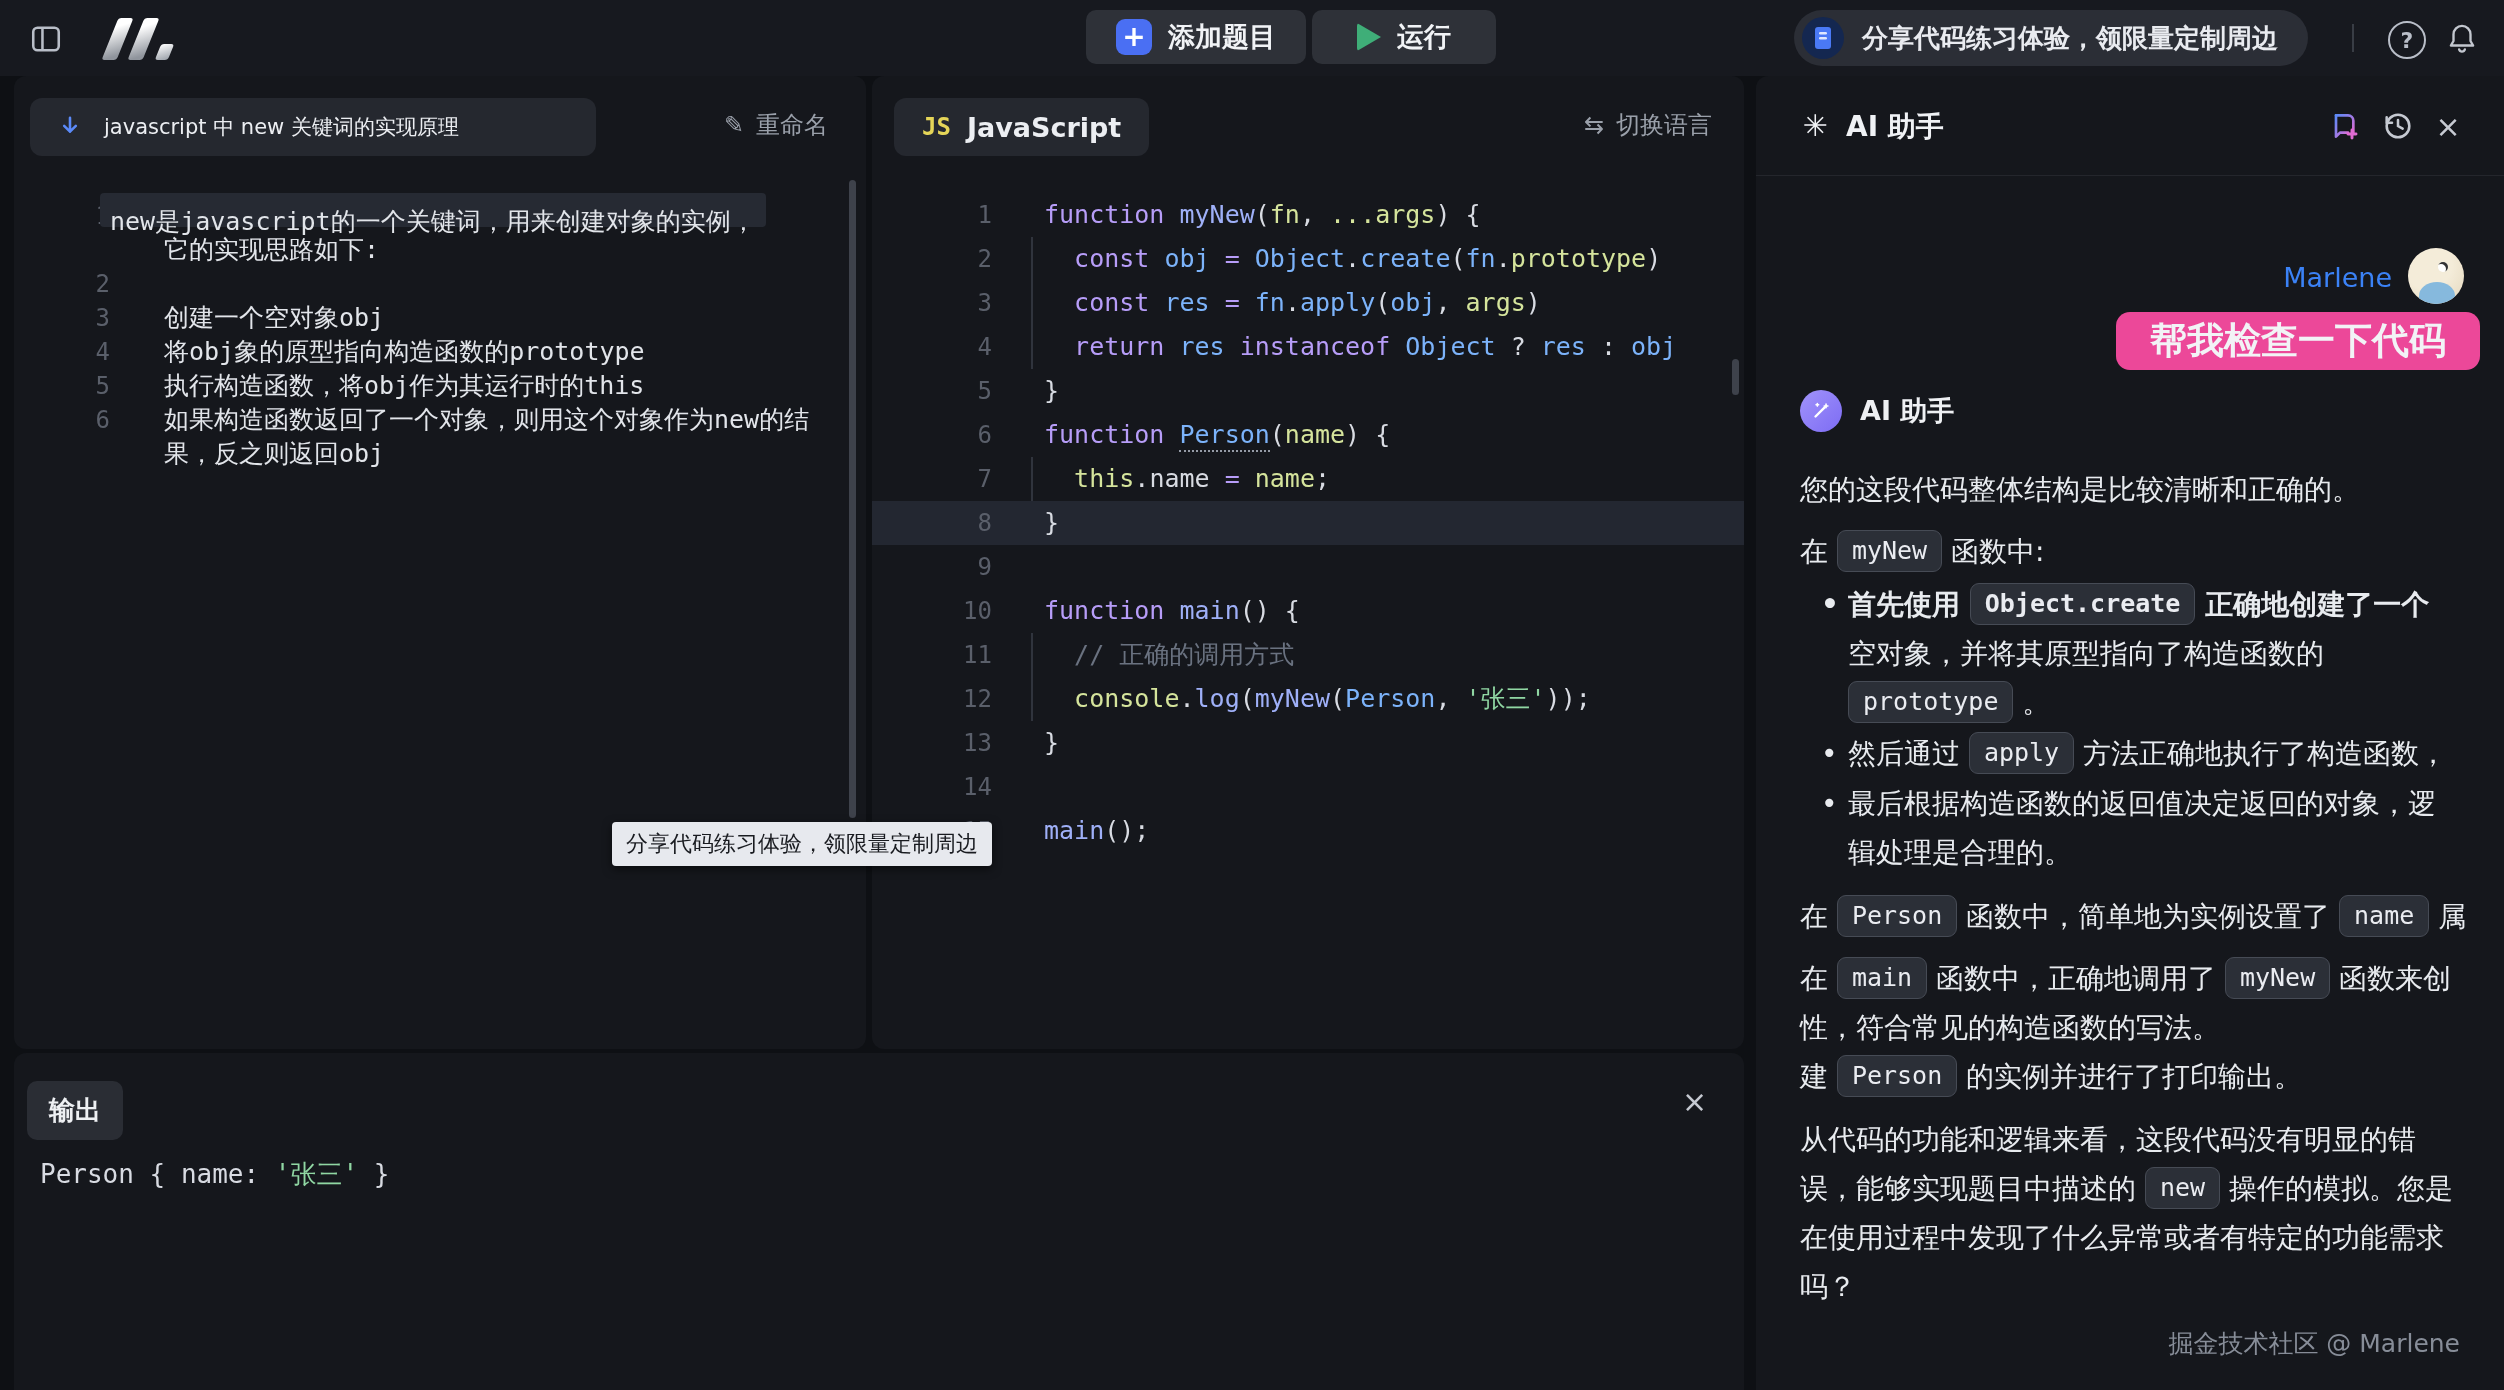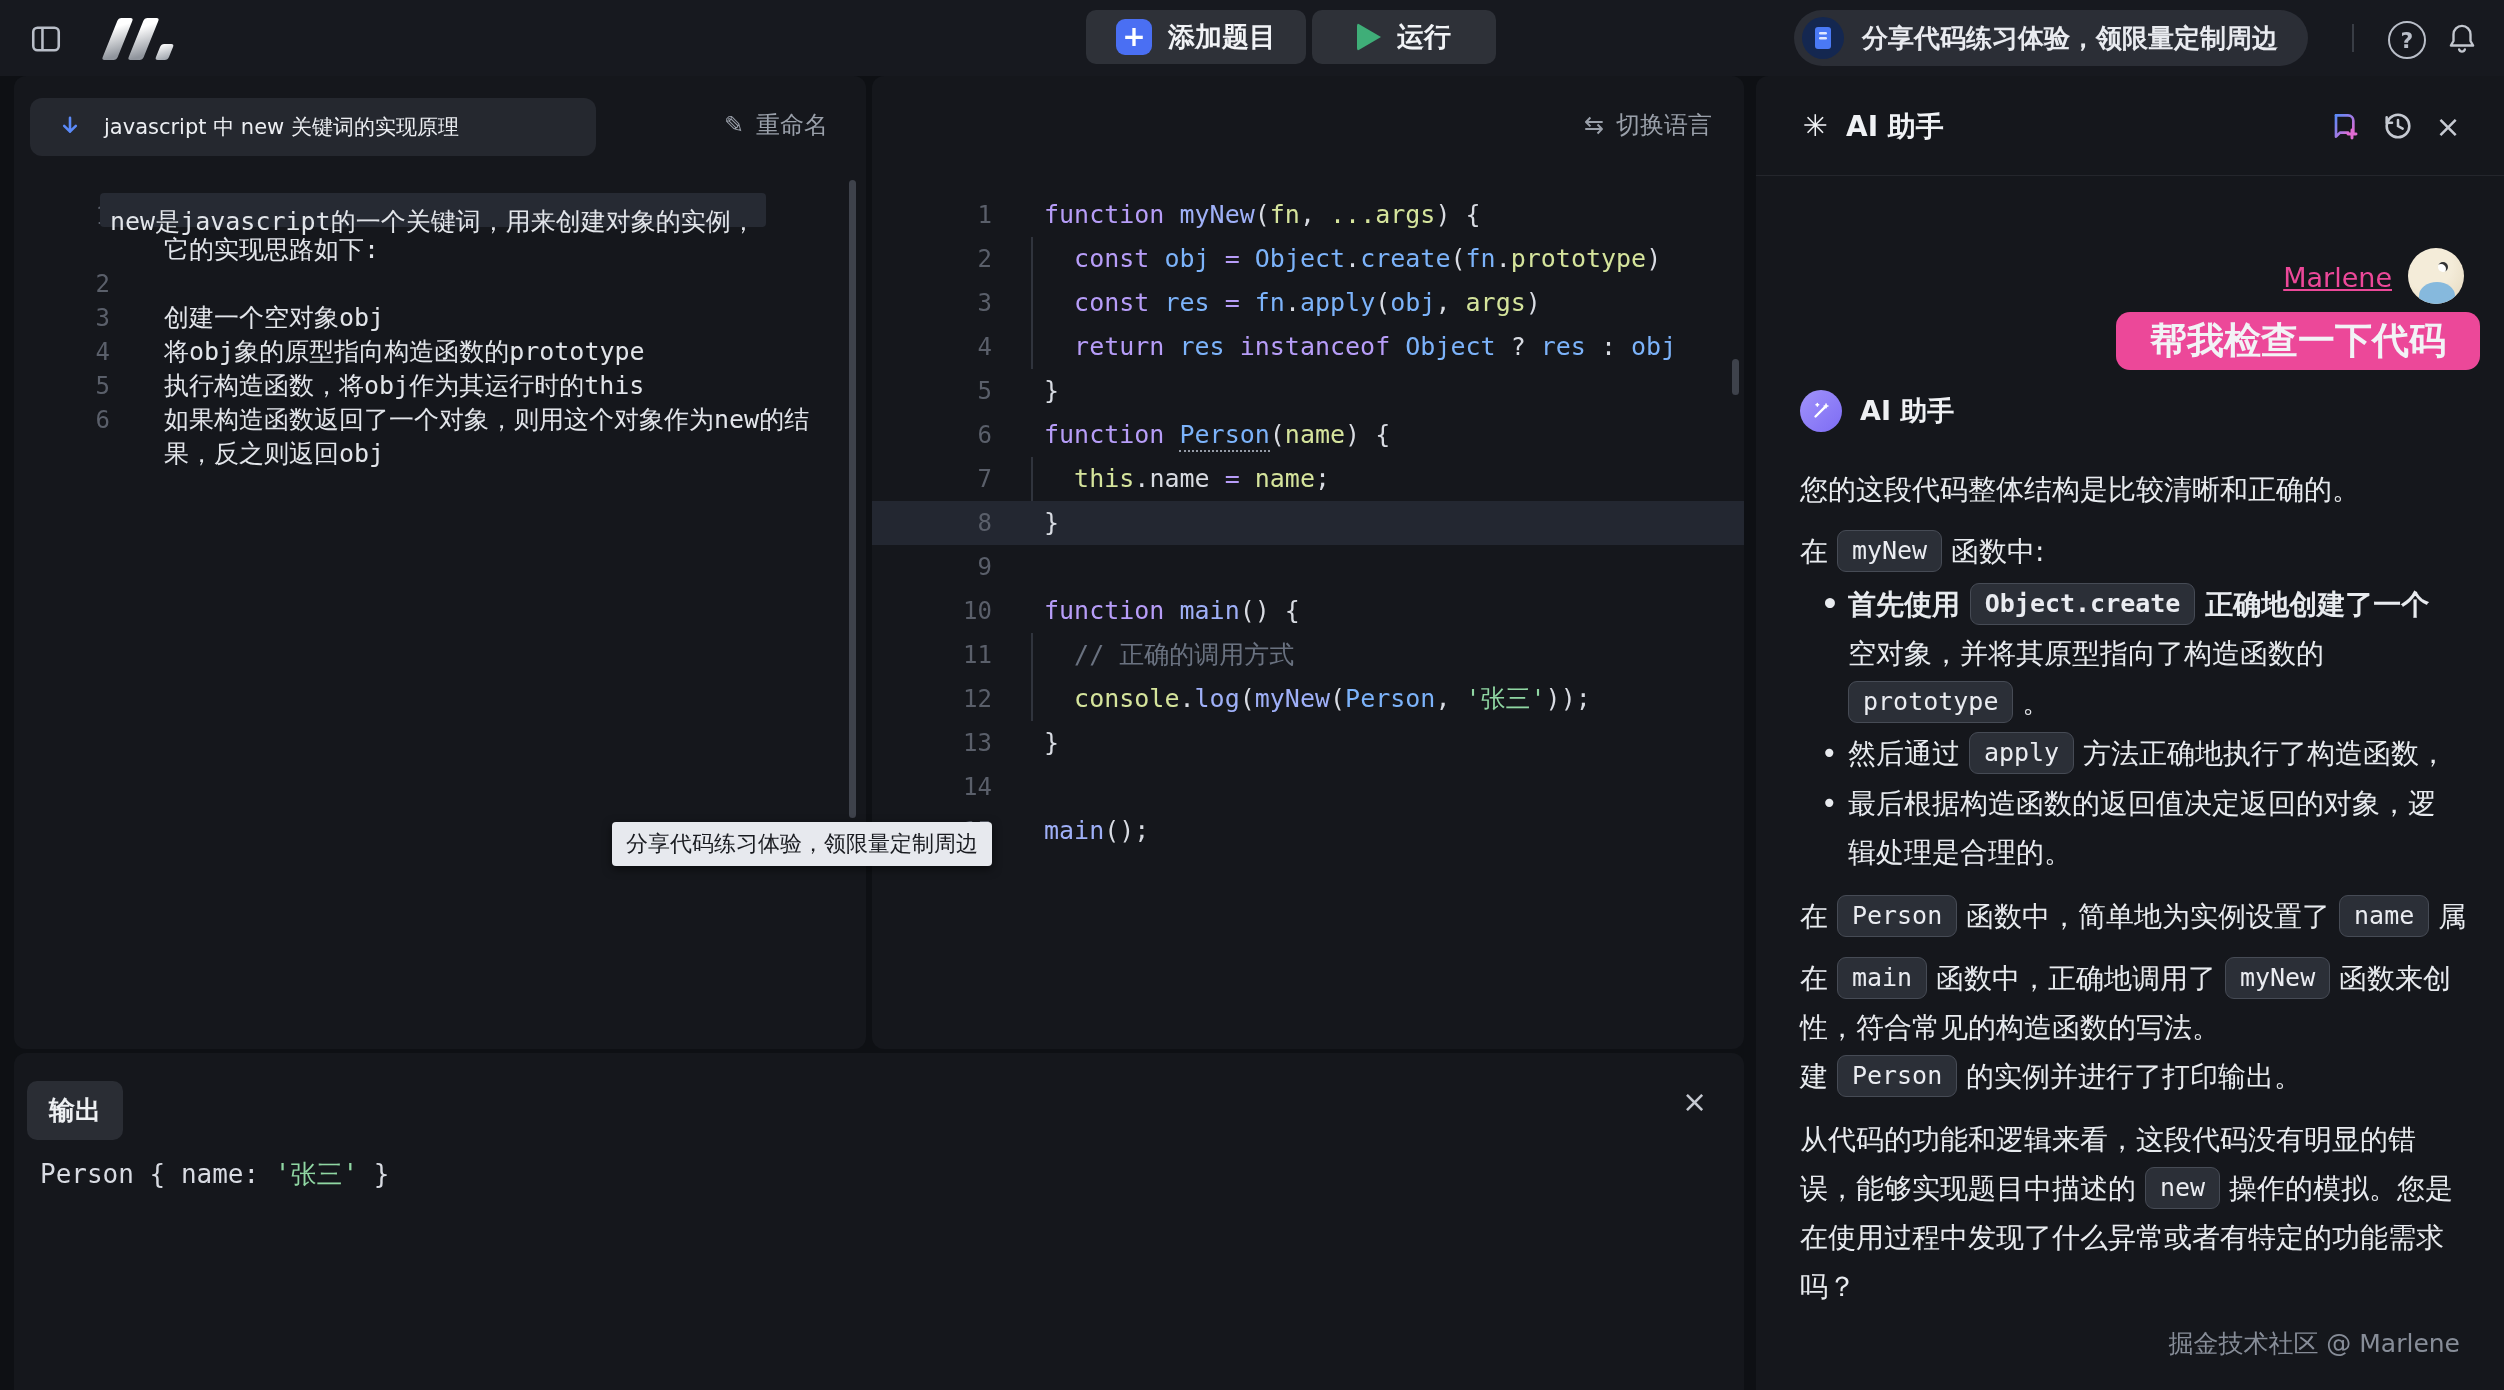--- a/index.html
+++ b/index.html
@@ -87,21 +87,21 @@
 
   
   .ai-panel{left:1756px;top:76px;width:748px;height:1314px;border-radius:12px 0 0 0;}
   .ai-head{position:absolute;left:0;top:0;width:100%;height:100px;border-bottom:1px solid #24262c;box-sizing:border-box;}
   .ai-head .spark{position:absolute;left:42px;top:32px;width:34px;height:34px;color:#f0f2f5;font-size:30px;
     display:flex;align-items:center;justify-content:center;}
   .ai-head .ttl{position:absolute;left:90px;top:32px;font-size:28px;font-weight:bold;color:#f0f2f5;}
   .ai-hicon{position:absolute;top:32px;width:36px;height:36px;display:flex;align-items:center;
     justify-content:center;cursor:pointer;color:#c6cad2;}
   .hi-new{right:142px}.hi-history{right:88px}.hi-close{right:38px;font-size:30px;}
-  .user-name{position:absolute;right:112px;top:186px;font-size:27px;color:#ec4899;text-decoration:underline;}
+  .user-name{position:absolute;right:112px;top:186px;font-size:27px;color:#3b82f6;}
   .user-avatar{position:absolute;right:40px;top:172px;width:56px;height:56px;border-radius:50%;
     background:radial-gradient(circle at 35% 30%,#f4ecd9 45%,#e4d7bd);overflow:hidden;}
   .user-avatar .body{position:absolute;left:11px;bottom:-6px;width:36px;height:28px;border-radius:50% 50% 0 0;background:#86b9dd;}
   .user-avatar .eye{position:absolute;left:30px;top:14px;width:10px;height:10px;border-radius:50%;background:#fff;
     box-shadow:inset -2px 2px 0 #333;}
   .user-bubble{position:absolute;right:24px;top:236px;height:58px;line-height:58px;background:#ec4899;
     border-radius:14px;padding:0 34px;font-size:37px;font-weight:600;color:#f2f3f6;white-space:nowrap;}
   .ai-row{position:absolute;left:44px;top:314px;display:flex;align-items:center;gap:18px;}
   .ai-avatar{width:42px;height:42px;border-radius:50%;background:linear-gradient(135deg,#a193fa,#7d6cf4);
     display:flex;align-items:center;justify-content:center;color:#fff;font-size:20px;}
@@ -181,20 +181,24 @@
         <div class="q-row"><span class="q-num">3</span><span class="q-text">创建一个空对象obj</span></div>
         <div class="q-row"><span class="q-num">4</span><span class="q-text">将obj象的原型指向构造函数的prototype</span></div>
         <div class="q-row"><span class="q-num">5</span><span class="q-text">执行构造函数，将obj作为其运行时的this</span></div>
         <div class="q-row"><span class="q-num">6</span><span class="q-text">如果构造函数返回了一个对象，则用这个对象作为new的结</span></div>
         <div class="q-row"><span class="q-num"></span><span class="q-text">果，反之则返回obj</span></div>
       </div>
     <div class="v-scroll q-scroll"></div>
   </section>
 
   <section class="panel c-panel">
+    <div class="lang-chip">
+      <span class="js mono">JS</span>
+      <span class="nm">JavaScript</span>
+    </div>
     <button class="switch-btn">
       <span>⇆</span>
       <span>切换语言</span>
     </button>
     <div class="editor c-editor mono">
         <div class="c-row"><span class="c-num">1</span><span class="c-code"><span class="tk-kw">function</span><span class="tk-pl"> </span><span class="tk-fn">myNew</span><span class="tk-pl">(</span><span class="tk-yl">fn</span><span class="tk-pl">, </span><span class="tk-yl">...args</span><span class="tk-pl">) {</span></span></div>
         <div class="c-row"><span class="c-num">2</span><span class="c-code"><span class="tk-pl">  </span><span class="tk-kw">const</span><span class="tk-pl"> </span><span class="tk-bl">obj</span><span class="tk-pl"> </span><span class="tk-kw">=</span><span class="tk-pl"> </span><span class="tk-bl">Object</span><span class="tk-pl">.</span><span class="tk-bl">create</span><span class="tk-pl">(</span><span class="tk-bl">fn</span><span class="tk-pl">.</span><span class="tk-yl">prototype</span><span class="tk-pl">)</span></span></div>
         <div class="c-row"><span class="c-num">3</span><span class="c-code"><span class="tk-pl">  </span><span class="tk-kw">const</span><span class="tk-pl"> </span><span class="tk-bl">res</span><span class="tk-pl"> </span><span class="tk-kw">=</span><span class="tk-pl"> </span><span class="tk-bl">fn</span><span class="tk-pl">.</span><span class="tk-bl">apply</span><span class="tk-pl">(</span><span class="tk-bl">obj</span><span class="tk-pl">, </span><span class="tk-yl">args</span><span class="tk-pl">)</span></span></div>
         <div class="c-row"><span class="c-num">4</span><span class="c-code"><span class="tk-pl">  </span><span class="tk-kw">return</span><span class="tk-pl"> </span><span class="tk-bl">res</span><span class="tk-pl"> </span><span class="tk-kw">instanceof</span><span class="tk-pl"> </span><span class="tk-bl">Object</span><span class="tk-pl"> ? </span><span class="tk-bl">res</span><span class="tk-pl"> : </span><span class="tk-bl">obj</span></span></div>
         <div class="c-row"><span class="c-num">5</span><span class="c-code"><span class="tk-pl">}</span></span></div>

